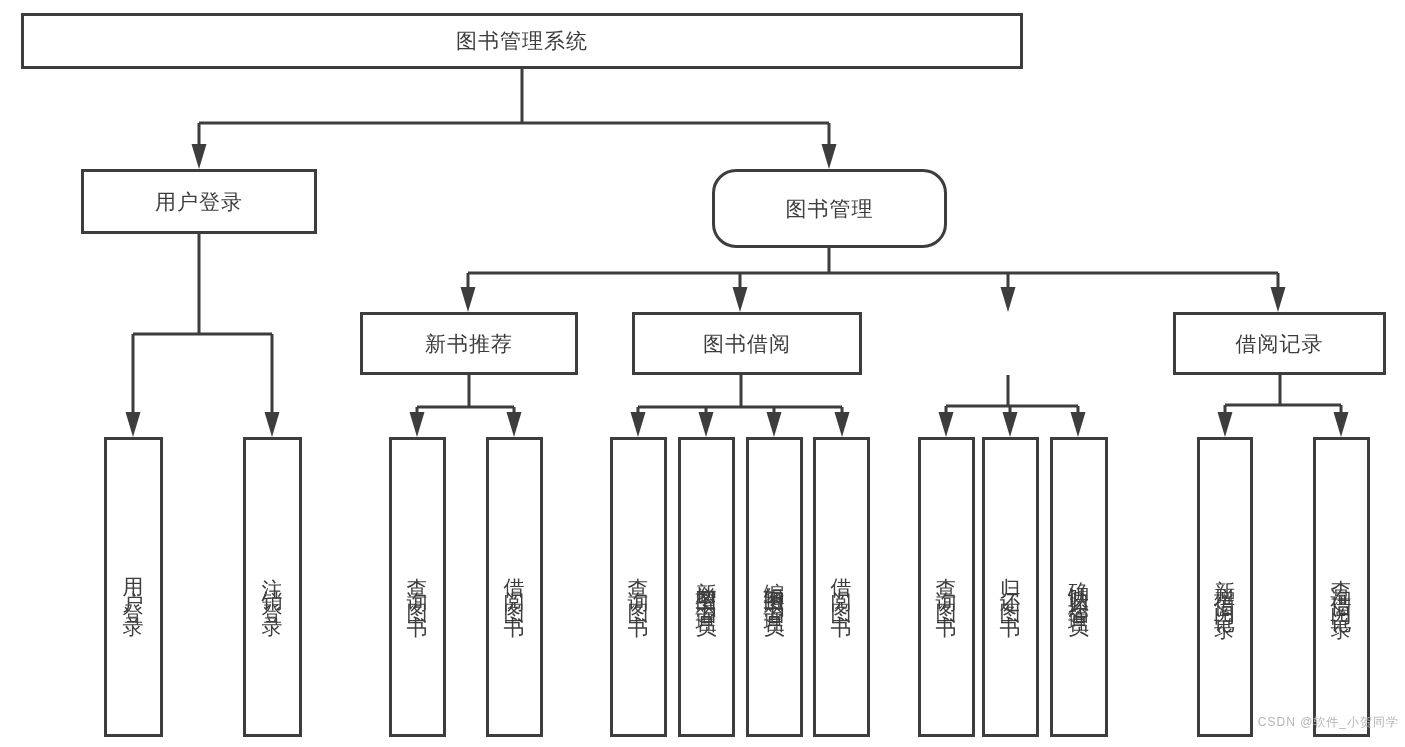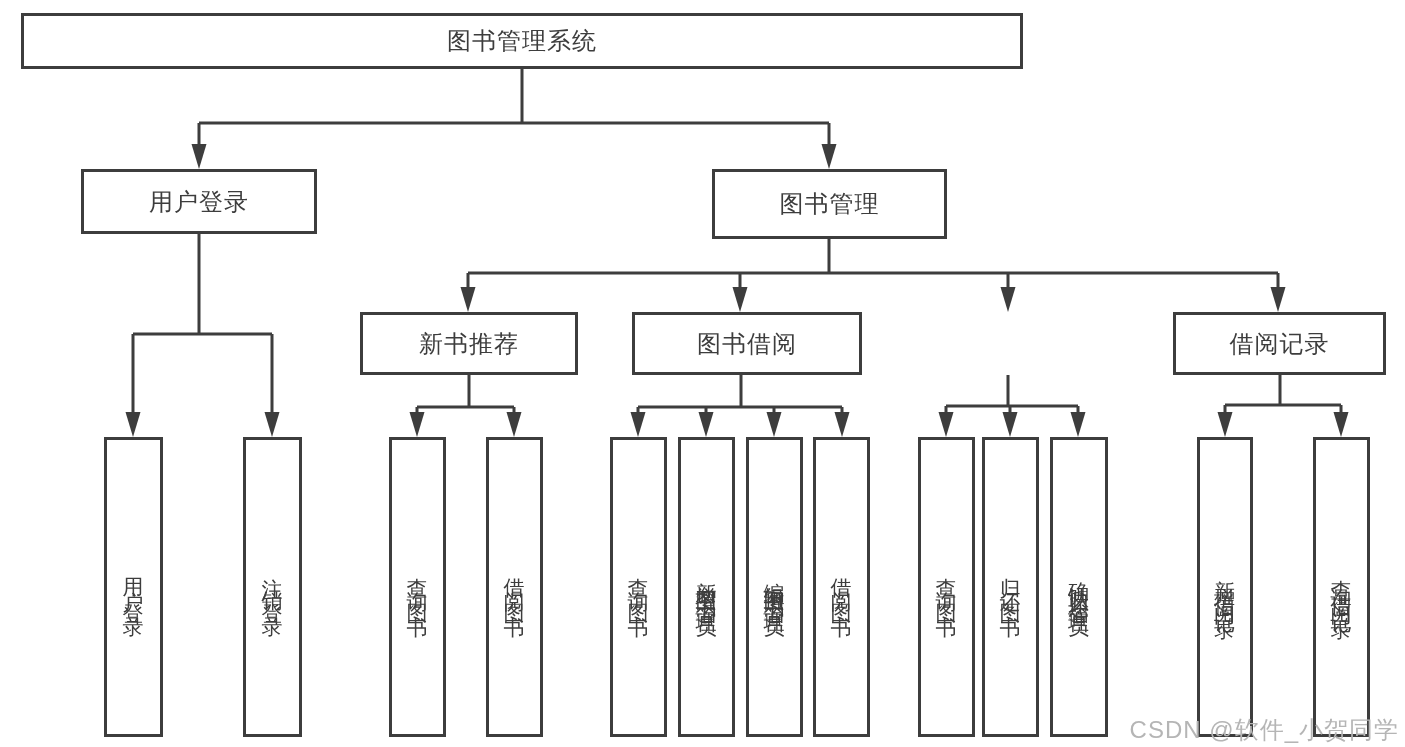--- a/index.html
+++ b/index.html
@@ -12,21 +12,21 @@
   }
   .stage{position:absolute;left:0;top:0;width:1405px;height:747px;}
   svg.wires{position:absolute;left:0;top:0;width:1405px;height:747px;z-index:1;}
   .node{
     position:absolute;
     box-sizing:border-box;
     border:3px solid #3d3d3d;
     background:#ffffff;
     display:flex;align-items:center;justify-content:center;
     color:#3d3d3d;
-    font-size:24px;
+    font-size:21px;
     letter-spacing:1px;
     z-index:2;
   }
   .leaf{
     position:absolute;
     box-sizing:border-box;
     border:3px solid #3d3d3d;
     background:#ffffff;
     display:flex;align-items:center;justify-content:center;
     color:#3d3d3d;
@@ -38,21 +38,21 @@
     writing-mode:vertical-rl;
     text-orientation:mixed;
     letter-spacing:13px;
     line-height:1;
   }
   .leaf.len6 span{letter-spacing:8px;}
   .leaf.len9 span{letter-spacing:5px;}
   .watermark{
     position:absolute;
     right:6px;top:714px;
-    font-size:24px;
+    font-size:12px;
     color:#b5b5b5;
     letter-spacing:1px;
     z-index:3;
     background:transparent;
   }
 </style>
 </head>
 <body>
 
 <div class="stage">
@@ -90,21 +90,21 @@
     </g>
   </svg>
 
   <div class="node" style="left:21px;top:13px;width:1002px;height:56px;">
     <span>图书管理系统</span>
   </div>
 
   <div class="node" style="left:81px;top:169px;width:236px;height:65px;">
     <span>用户登录</span>
   </div>
-  <div class="node" style="left:712px;top:169px;width:235px;height:70px;">
+  <div class="node" style="left:712px;top:169px;width:235px;height:79px;border-radius:24px;">
     <span>图书管理</span>
   </div>
 
   <div class="node" style="left:360px;top:312px;width:218px;height:63px;font-family:Liberation Serif, serif;">
     <span>新书推荐</span>
   </div>
   <div class="node" style="left:632px;top:312px;width:230px;height:63px;">
     <span>图书借阅</span>
   </div>
   <div class="node" style="left:1173px;top:312px;width:213px;height:63px;">

